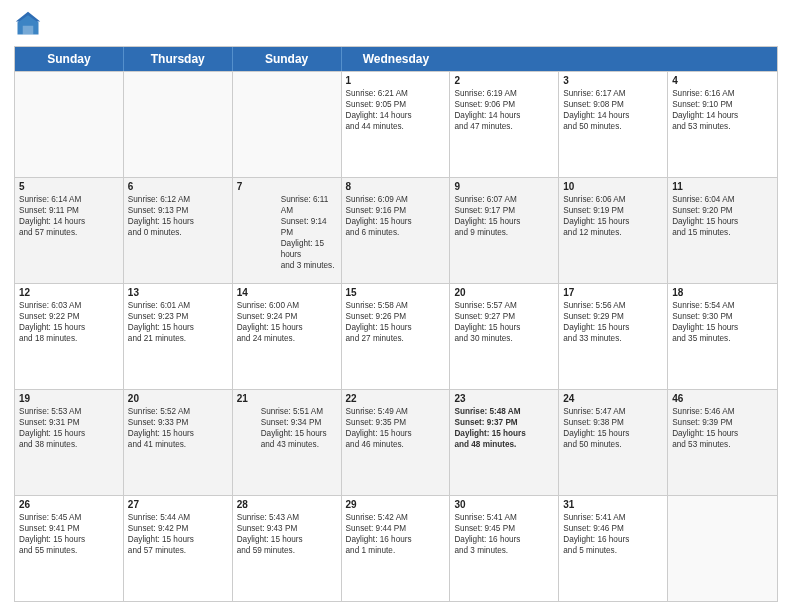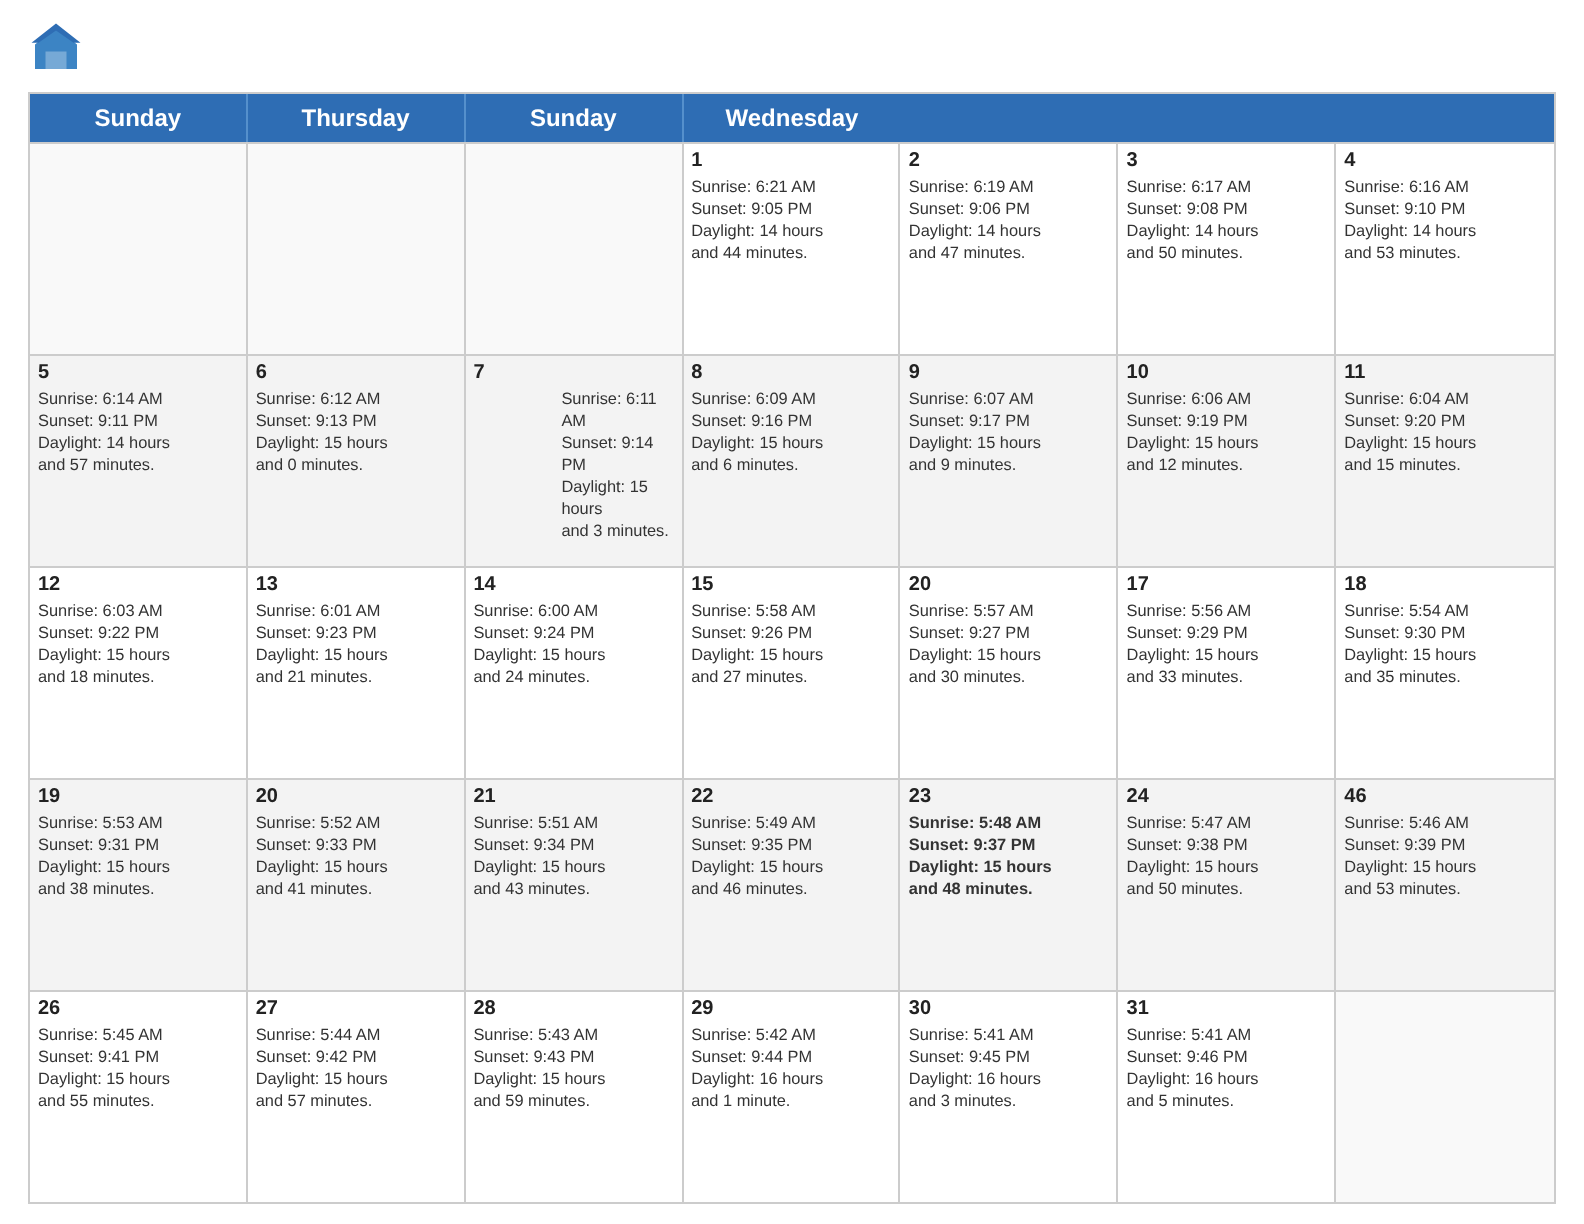--- a/index.html
+++ b/index.html
@@ -285,21 +285,21 @@
           </div>
           <div class="cal-cell shaded">
             <div class="day-number">20</div>
             <div class="cell-info" style="white-space: pre-line;">Sunrise: 5:52 AM
 Sunset: 9:33 PM
 Daylight: 15 hours
 and 41 minutes.</div>
           </div>
           <div class="cal-cell shaded">
             <div class="day-number">21</div>
-            <div class="cell-info" style="white-space: pre-line;">Sunrise: 5:51 AM
+            <div class="cell-info" style="white-space: pre-line; margin-left: 24px;">Sunrise: 5:51 AM
 Sunset: 9:34 PM
 Daylight: 15 hours
 and 43 minutes.</div>
           </div>
           <div class="cal-cell shaded">
             <div class="day-number">22</div>
             <div class="cell-info" style="white-space: pre-line;">Sunrise: 5:49 AM
 Sunset: 9:35 PM
 Daylight: 15 hours
 and 46 minutes.</div>

